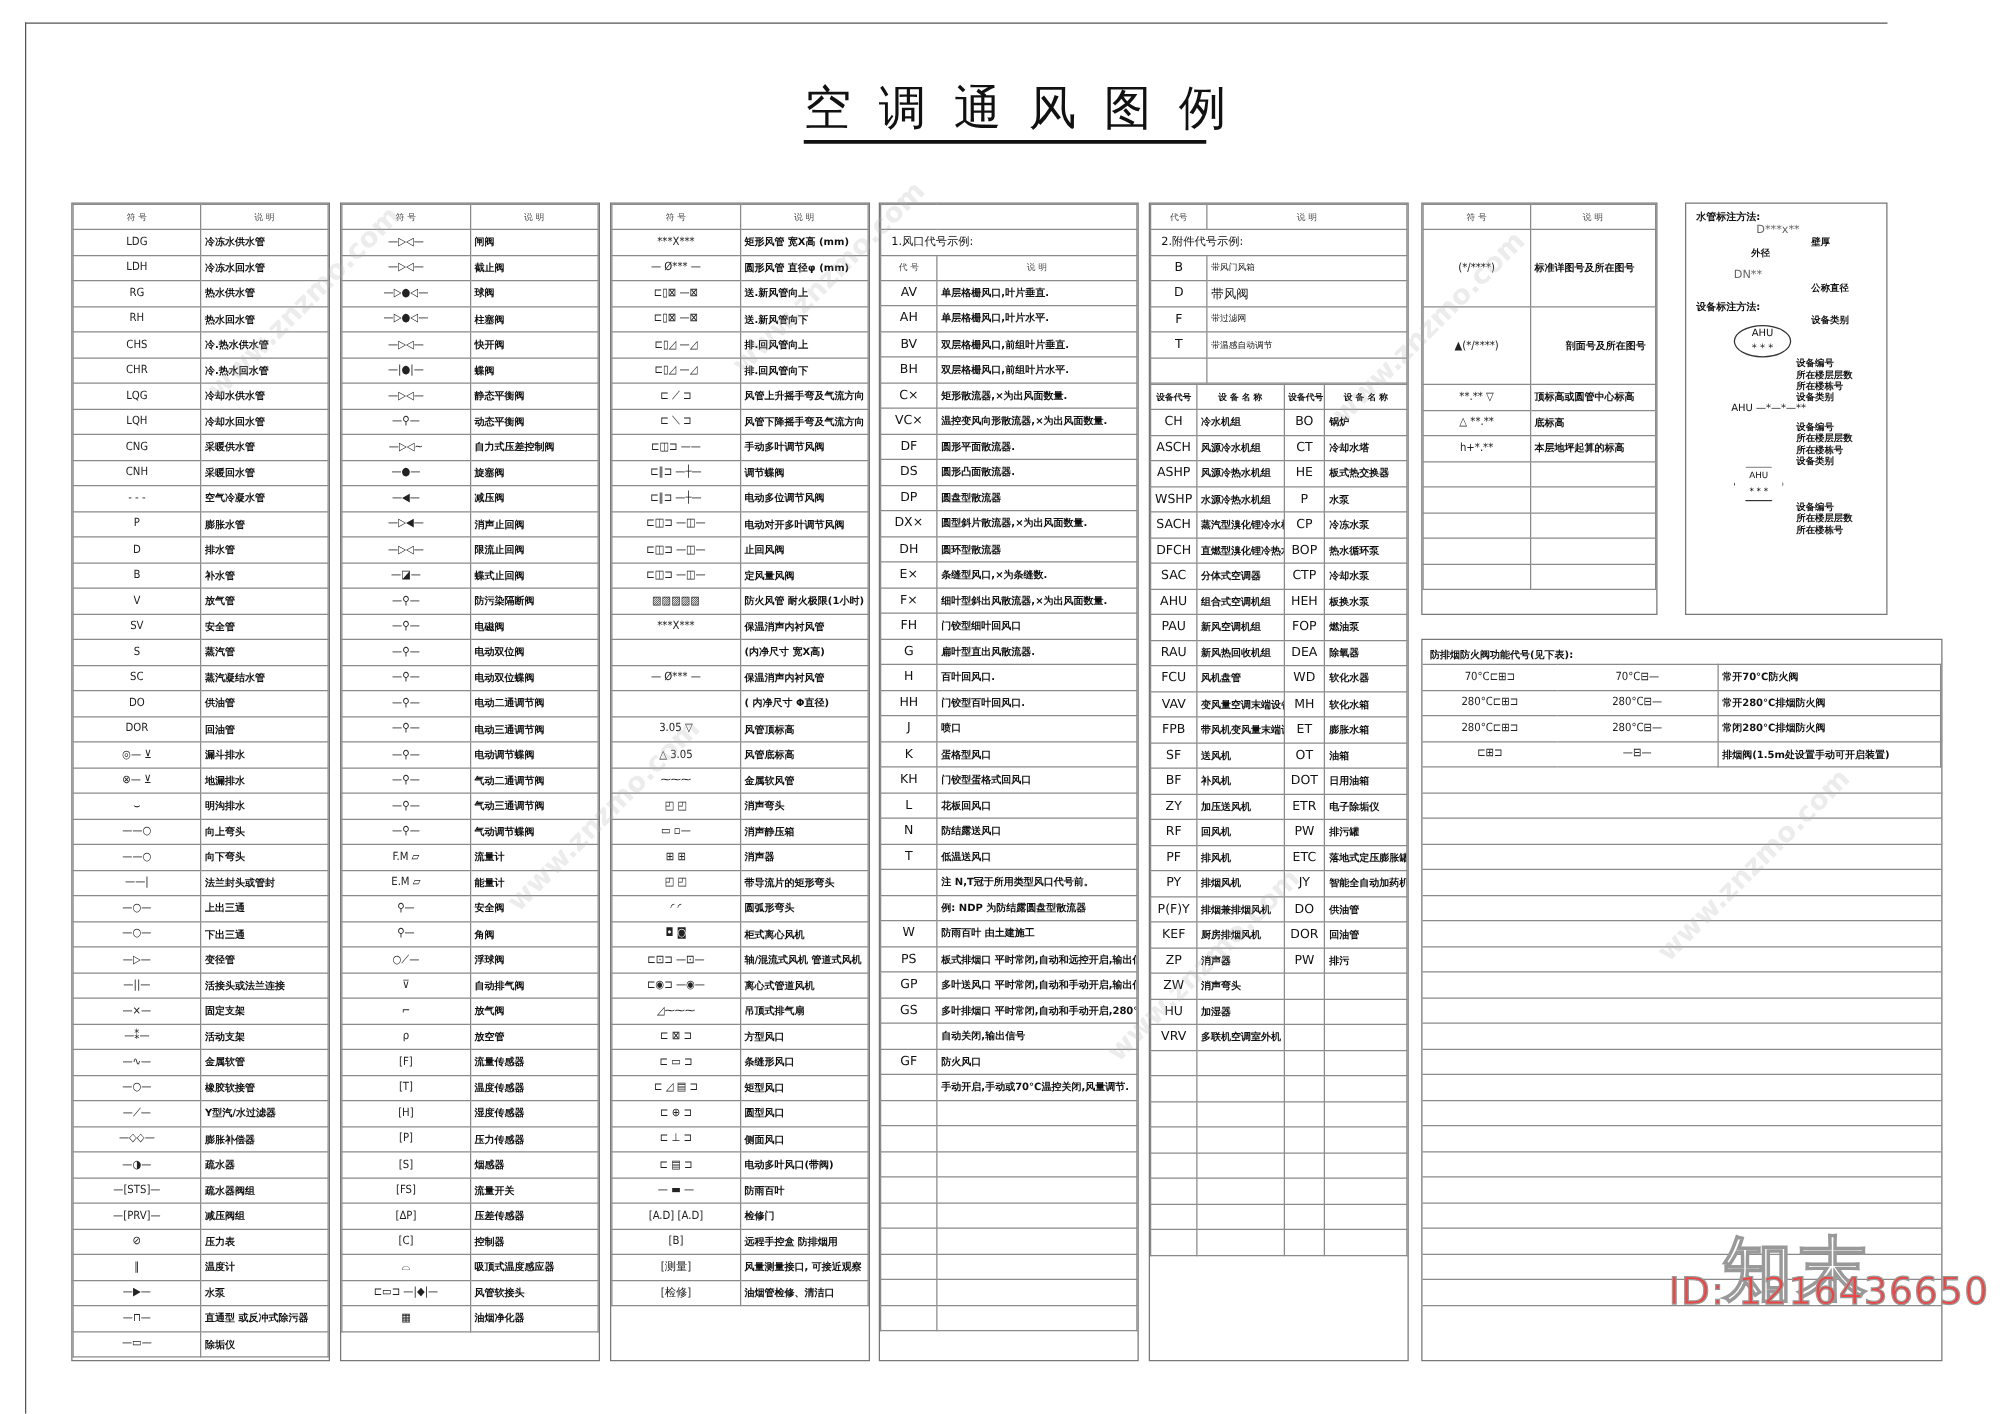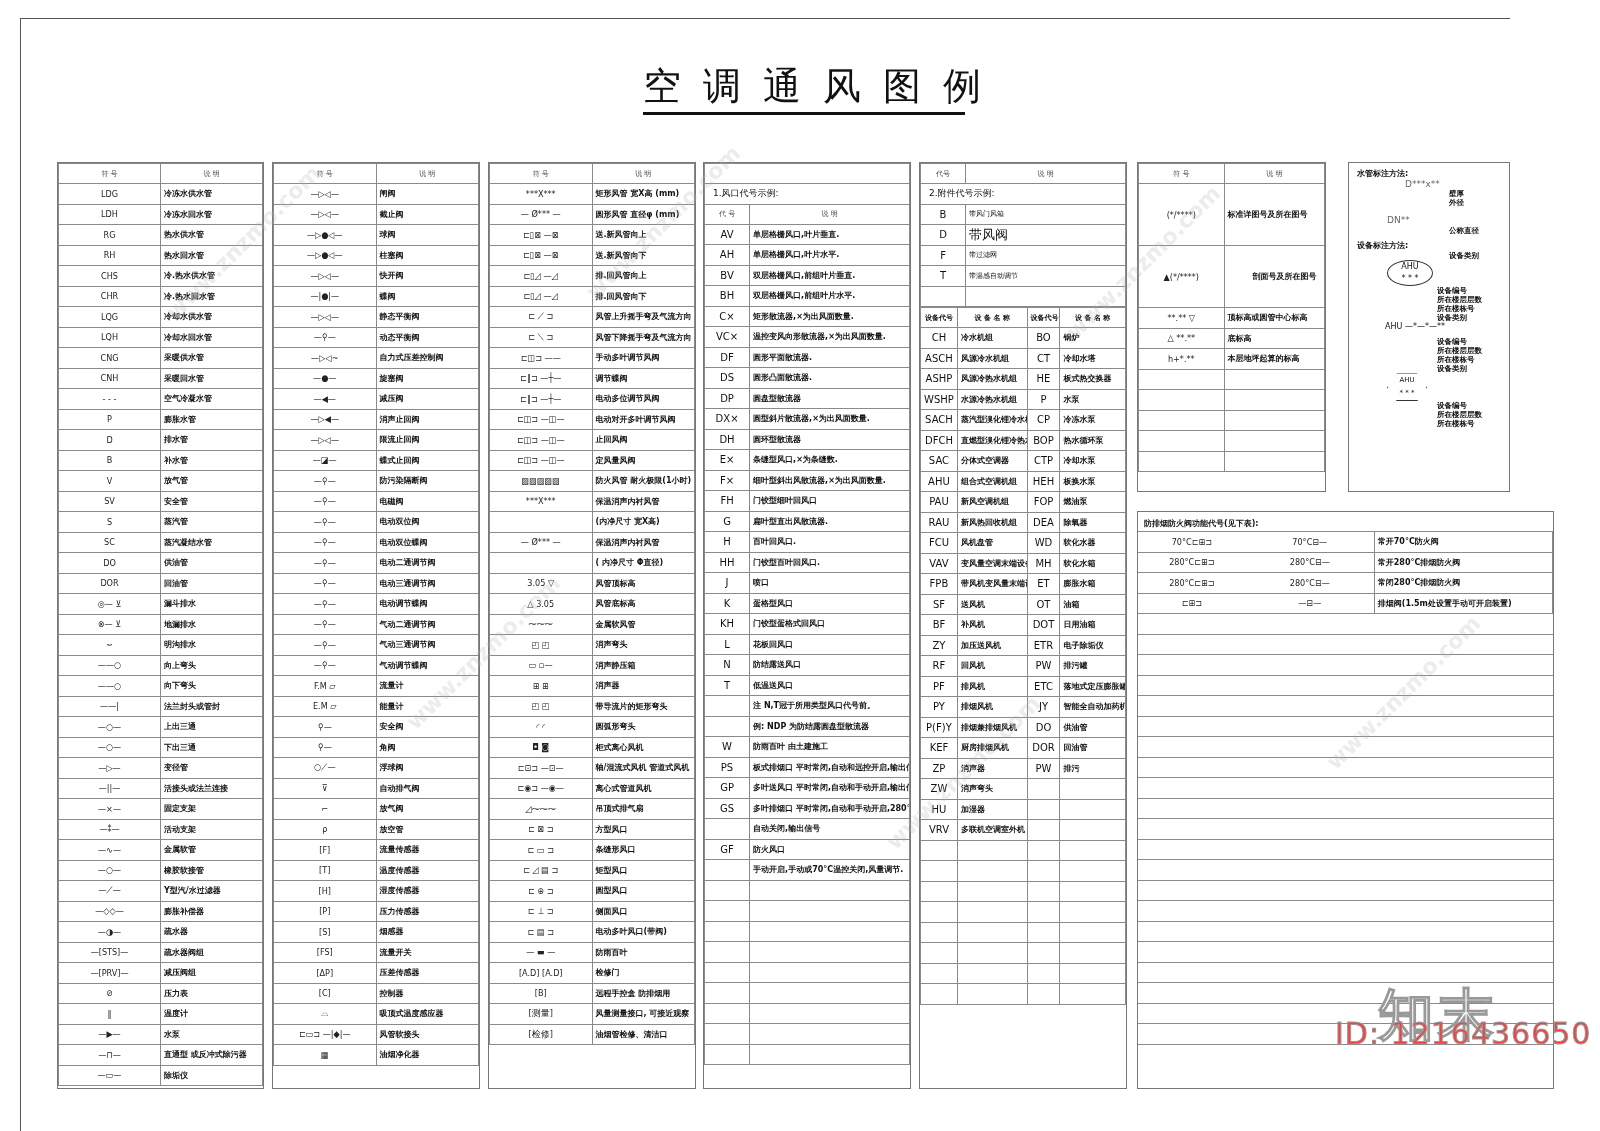--- a/index.html
+++ b/index.html
@@ -804,21 +804,21 @@
           <td colspan="2" class="sec">2.附件代号示例:</td>
         </tr>
       </thead>
     <tbody id="t5a">
         <tr>
           <td class="code">B</td>
           <td style="font-size: 7px;">带风门风箱</td>
         </tr>
         <tr>
           <td class="code">D</td>
-          <td style="font-size: 13px;">带风阀</td>
+          <td style="font-size: 10px;">带风阀</td>
         </tr>
         <tr>
           <td class="code">F</td>
           <td style="font-size: 7px;">带过滤网</td>
         </tr>
         <tr>
           <td class="code">T</td>
           <td style="font-size: 7px;">带温感自动调节</td>
         </tr>
         <tr>
@@ -1099,21 +1099,21 @@
           <td class="desc"></td>
         </tr>
       </tbody>
   </table>
 </div>
 
 <div class="panel rp" style="left:1348px;top:162px;width:162px;height:330px">
   <div class="lbl">水管标注方法:</div>
   <div class="sm" style="margin-left:48px">D***x**</div>
   <div class="rt" style="margin-left:92px">壁厚</div>
-  <div class="rt" style="margin-left:92px">外径</div>
+  <div class="rt" style="margin-left:44px">外径</div>
   <div class="sm" style="margin-left:30px;margin-top:8px">DN**</div>
   <div class="rt" style="margin-left:92px">公称直径</div>
   <div class="lbl" style="margin-top:6px">设备标注方法:</div>
   <div class="rt" style="margin-left:92px">设备类别</div>
   <div style="margin-left:30px;width:46px;height:26px;border:1px solid #333;border-radius:50%;text-align:center;font-size:8px;line-height:12px"><span>AHU</span><br><span>* * *</span></div>
   <div class="rt" style="margin-left:80px">设备编号</div>
   <div class="rt" style="margin-left:80px">所在楼层层数</div>
   <div class="rt" style="margin-left:80px">所在楼栋号</div>
   <div class="rt" style="margin-left:80px">设备类别</div>
   <div style="margin-left:28px;font-size:8px">AHU —*—*—**</div>

